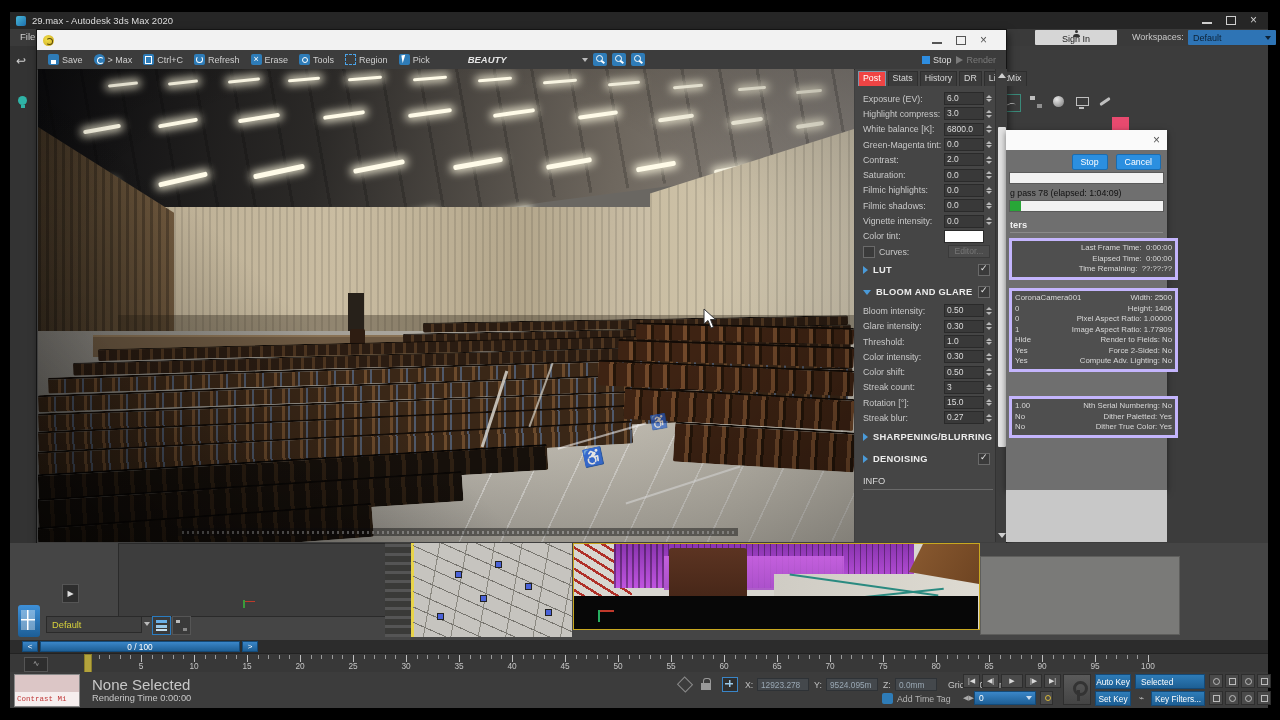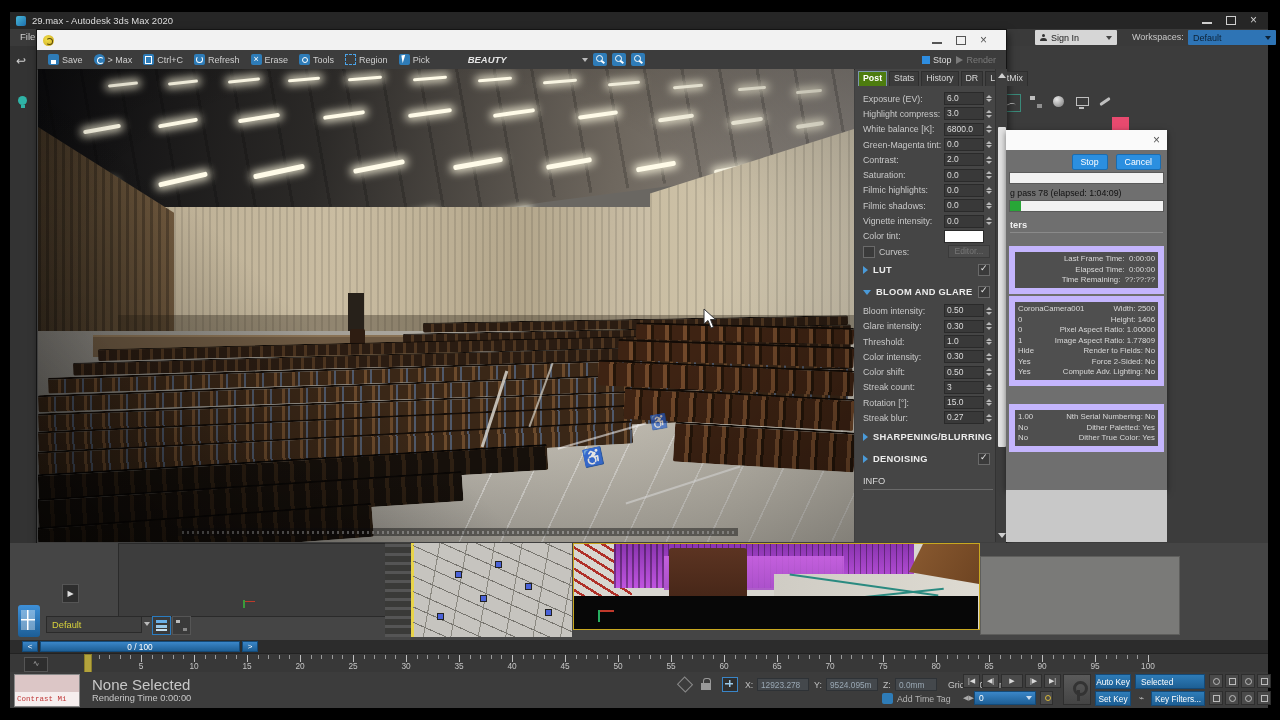--- a/index.html
+++ b/index.html
@@ -10,21 +10,21 @@
   .max-title{left:10px;top:12px;width:1258px;height:17px;background:#262626;color:#dcdcdc;
              display:flex;align-items:center;padding-left:6px;box-sizing:border-box;font-size:9.5px;}
   .max-logo{width:10px;height:10px;border-radius:2px;background:linear-gradient(135deg,#49b8d8,#1d6fae);margin-right:6px;}
   .winbtn{width:10px;height:9px;margin-left:14px;position:relative;}
   .winbtn.min::after{content:"";position:absolute;left:0;right:0;bottom:1px;height:2px;background:#cfcfcf;}
   .winbtn.res::after{content:"";position:absolute;inset:0;border:1.5px solid #cfcfcf;}
   .winbtn.cls{font-size:12px;color:#cfcfcf;line-height:9px;width:12px;}
   .menubar{left:10px;top:29px;width:1258px;height:17px;background:#3a3a3a;}
   .file-menu{left:10px;top:2px;color:#d0d0d0;font-size:9.5px;position:absolute;}
   .signin{left:1025px;top:1px;width:82px;height:15px;background:#d6d6d6;color:#1c1c1c;border-radius:1px;
-          display:flex;align-items:center;gap:4px;padding:0 5px;box-sizing:border-box;position:absolute;font-size:9px;}
+          display:flex;align-items:center;gap:4px;padding:0 5px;box-sizing:border-box;position:absolute;font-size:9px;flex-direction:column;}
   .person{width:7px;height:7px;position:relative;}
   .person::before{content:"";position:absolute;left:2px;top:0;width:3px;height:3px;border-radius:50%;background:#333;}
   .person::after{content:"";position:absolute;left:0;top:3.5px;width:7px;height:3.5px;border-radius:3px 3px 0 0;background:#333;}
   .caret-dn{width:0;height:0;border-left:3px solid transparent;border-right:3px solid transparent;border-top:4px solid #444;margin-left:auto;}
   .ws-label{left:1122px;top:3px;position:absolute;color:#c8c8c8;font-size:9px;}
   .ws-dd{left:1178px;top:1px;width:88px;height:15px;background:#2e74b5;color:#0d2236;border-radius:1px;
          display:flex;align-items:center;padding:0 5px;box-sizing:border-box;position:absolute;font-size:9px;}
   .ws-dd .caret-dn{border-top-color:#0d2236;}
   
   .left-strip{left:10px;top:46px;width:27px;height:497px;background:#333;}
@@ -116,21 +116,21 @@
   .lane{position:absolute;background:#fff;opacity:.55;}
   .rv-stamp{left:140px;top:459px;width:560px;height:8px;background:rgba(15,15,15,.45);}
   .rv-stamp::after{content:"";position:absolute;left:4px;top:2.5px;right:4px;height:3px;opacity:.5;
     background:repeating-linear-gradient(90deg,rgba(255,255,255,.8) 0 2px,transparent 2px 5px);}
   .rv-vignette{inset:0;background:radial-gradient(ellipse at 45% 42%,transparent 50%,rgba(0,0,0,.38) 100%),
                linear-gradient(45deg,rgba(0,0,0,.5),transparent 38%);}
   
   .cv-panel{left:818px;top:39px;width:151px;height:473px;background:#454545;box-sizing:border-box;}
   .cv-tabs{display:flex;gap:2px;padding:2px 12px 0 3px;height:15px;}
   .cv-tabs span{background:#3b3b3b;color:#d8d8d8;font-size:8.8px;padding:1px 4px;border:1px solid #2e2e2e;border-bottom:none;white-space:nowrap;}
-  .cv-tabs span:first-of-type{background:#4d7c0f;border-color:#7a96ad;color:#fff;font-weight:bold;}
+  .cv-tabs span:first-of-type{background:#ef4444;border-color:#7a96ad;color:#fff;}
   .cv-body{padding:5px 13px 0 8px;}
   .cvf-row{display:flex;align-items:center;height:15.3px;}
   .cvf-label{flex:1;color:#c9c9c9;font-size:8.8px;white-space:nowrap;overflow:hidden;}
   .cvf-box{width:34px;height:11px;background:#393939;border:1px solid #2a2a2a;color:#ddd;font-size:8.5px;
            padding:0 2px;line-height:11px;flex:0 0 auto;}
   .spin{width:8px;height:12px;display:flex;flex-direction:column;justify-content:center;align-items:center;gap:1.5px;flex:0 0 auto;margin-left:1px;}
   .spin i{display:block;width:0;height:0;border-left:3px solid transparent;border-right:3px solid transparent;}
   .spin .up{border-bottom:3.5px solid #b8b8b8;}
   .spin .dn{border-top:3.5px solid #b8b8b8;}
   .tint-swatch{width:38px;height:11px;background:#fff;border:1px solid #2a2a2a;flex:0 0 auto;margin-right:9px;}
@@ -152,21 +152,21 @@
   .pdlg-title{height:20px;background:#fafafa;display:flex;align-items:center;}
   .pdlg-x{margin-left:auto;margin-right:7px;color:#555;font-size:12px;}
   .pdlg-btns{position:absolute;left:0;top:24px;width:100%;display:flex;justify-content:flex-end;gap:8px;padding-right:6px;box-sizing:border-box;}
   .bluebtn{background:#2b8fe0;color:#fff;border-radius:2px;font-size:8.8px;padding:2px 8px;border:1px solid #1a6cb0;}
   .pbar{position:absolute;left:3px;width:155px;height:12px;background:#f2f2f2;border:1px solid #5a5a5a;box-sizing:border-box;}
   .pbar1{top:42px;}
   .pass-txt{position:absolute;left:4px;top:58px;color:#111;font-size:8.8px;}
   .pbar2{top:70px;}
   .pfill{position:absolute;left:0;top:0;bottom:0;width:11px;background:#28a637;}
   .pgroup{position:absolute;left:4px;top:90px;right:4px;color:#f0f0f0;font-weight:bold;font-size:9.3px;border-bottom:1px solid #8a8a8a;padding-bottom:2px;}
-  .statbox{position:absolute;left:3px;width:155px;background:#4f4f4f;border:6px solid #c4b5fd;box-sizing:border-box;padding:2px 3px;margin-top:8px;}
+  .statbox{position:absolute;left:3px;width:169px;background:#4f4f4f;border:3px solid #c4b5fd;box-sizing:border-box;padding:2px 3px;}
   .statrow{display:flex;justify-content:space-between;font-size:7.8px;color:#d8d8d8;line-height:10.5px;white-space:nowrap;}
   .statrow .r{text-align:right;flex:1;}
   .statrow .l{margin-right:4px;}
   .total-lb{position:absolute;left:8px;top:127px;color:#e0e0e0;font-size:8.2px;}
   .timebox{padding-left:30px;}
   .below-dlg{left:1006px;top:490px;width:161px;height:52px;background:#c8c8c8;}
   
   .vpzone{left:10px;top:543px;width:1258px;height:97px;background:#454545;}
   .vp-empty{left:108px;top:0;width:267px;height:72px;background:#3d3d3d;border:1px solid #2a2a2a;position:absolute;}
   .tripod{position:absolute;width:14px;height:14px;}

